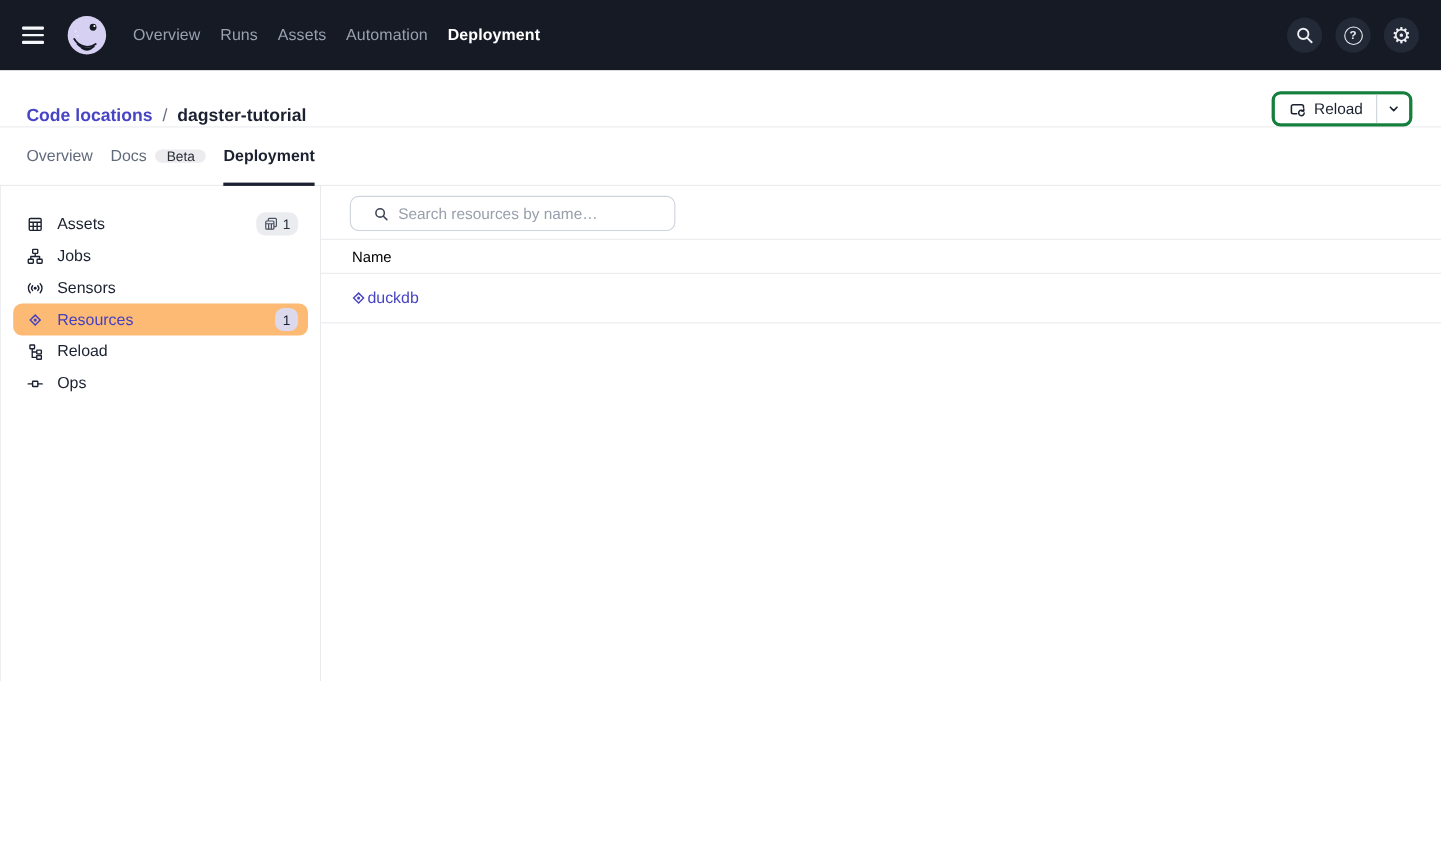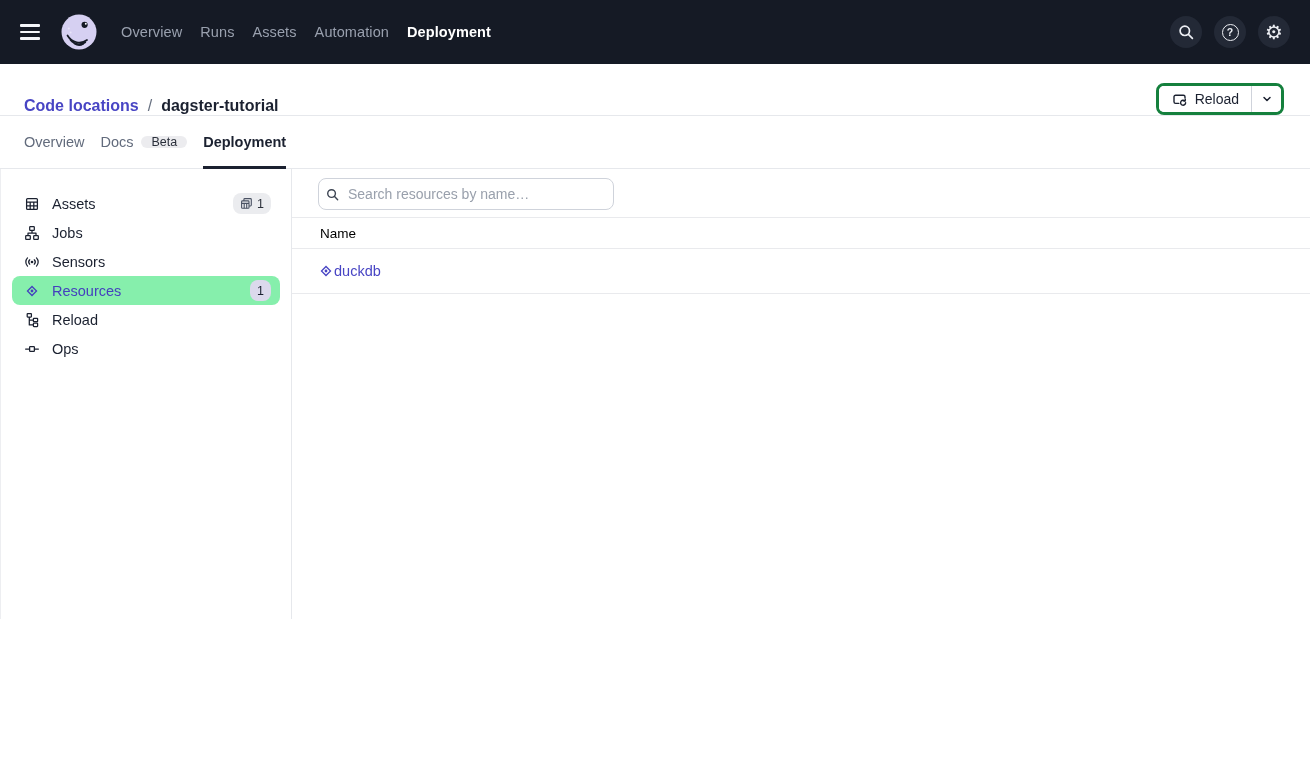--- a/index.html
+++ b/index.html
@@ -87,33 +87,33 @@
   }
   .sidebar{
     width:291px;flex:none;border-right:1px solid #E6E8EC;padding-top:20px;background:#fff;
   }
   .side-item{
     height:29px;margin:0 11px;padding:0 9px 0 12px;border-radius:8px;
     display:flex;align-items:center;gap:12px;cursor:pointer;color:#1B2130;
   }
   .side-item .sicon{width:16px;height:16px;flex:none;display:flex;color:#1B2130;}
   .side-item .slabel{font-size:14.5px;}
-  .side-item.selected{background:#86efac;color:#4440BE;}
+  .side-item.selected{background:#fdba74;color:#4440BE;}
   .side-item.selected .sicon{color:#4440BE;}
   .side-badge{
     margin-left:auto;background:#EBECEF;border-radius:8px;height:21px;
     display:flex;align-items:center;gap:4px;padding:0 7px;font-size:12.5px;color:#2B303B;
   }
   .side-item.selected .side-badge{background:#DCD9EC;color:#1B2130;}
 
   .main{flex:1;display:flex;flex-direction:column;background:#fff;}
   .searchrow{height:49px;border-bottom:1px solid #E9EAED;padding:9px 0 0 26px;}
   .searchbox{
     width:296px;height:32px;border:1px solid #CFD3DB;border-radius:8px;background:#fff;
-    display:flex;align-items:center;gap:8px;padding:0 6px;
+    display:flex;align-items:center;gap:8px;padding:0 20px;
   }
   .searchbox svg{flex:none;}
   .searchbox input{
     border:none;outline:none;flex:1;font-family:inherit;font-size:14px;color:#1B2130;
     background:transparent;padding:0;
   }
   .searchbox input::placeholder{color:#99A0AC;}
   .thead{
     height:31px;border-bottom:1px solid #E9EAED;display:flex;align-items:center;
     padding-left:28px;font-size:13.5px;color:#000000;

